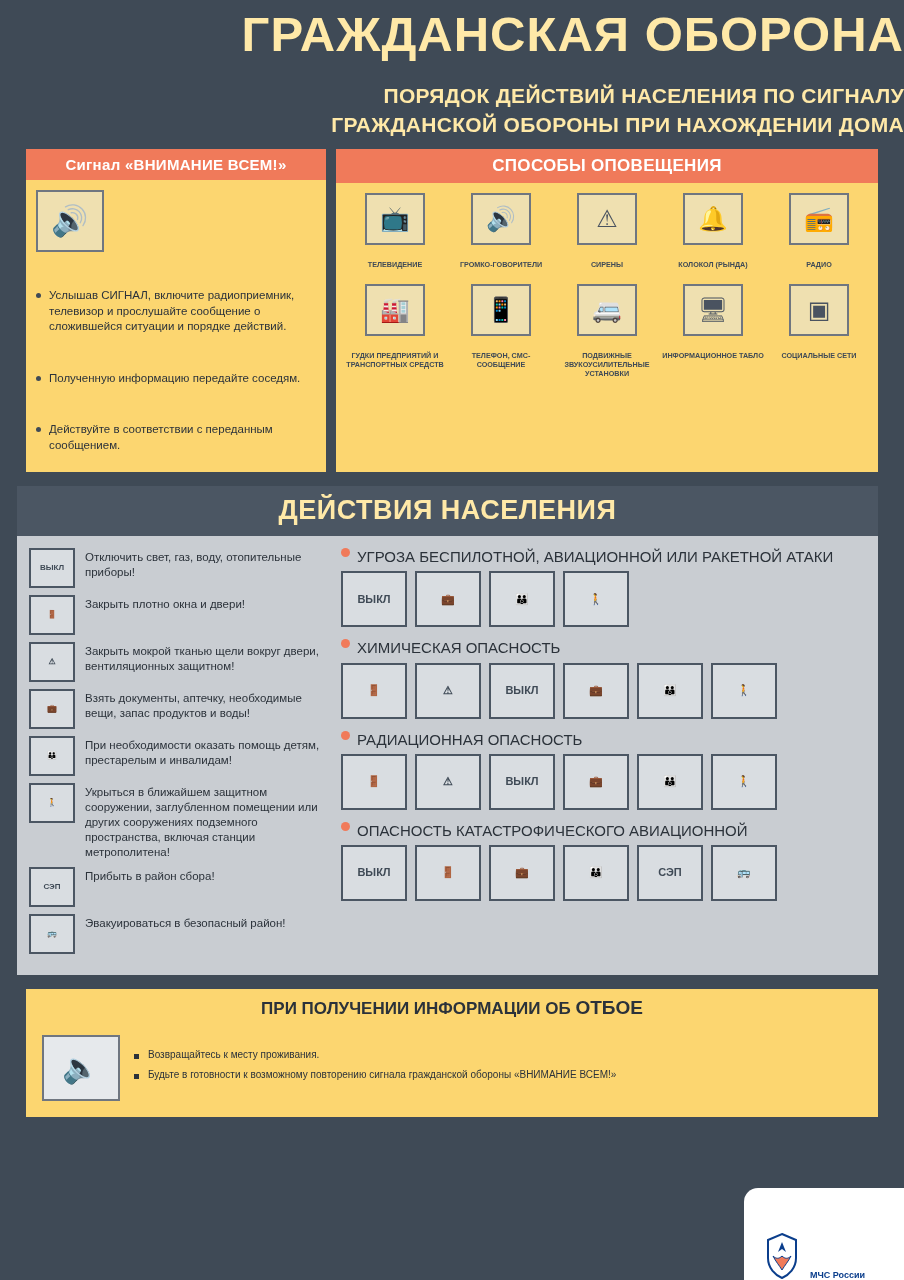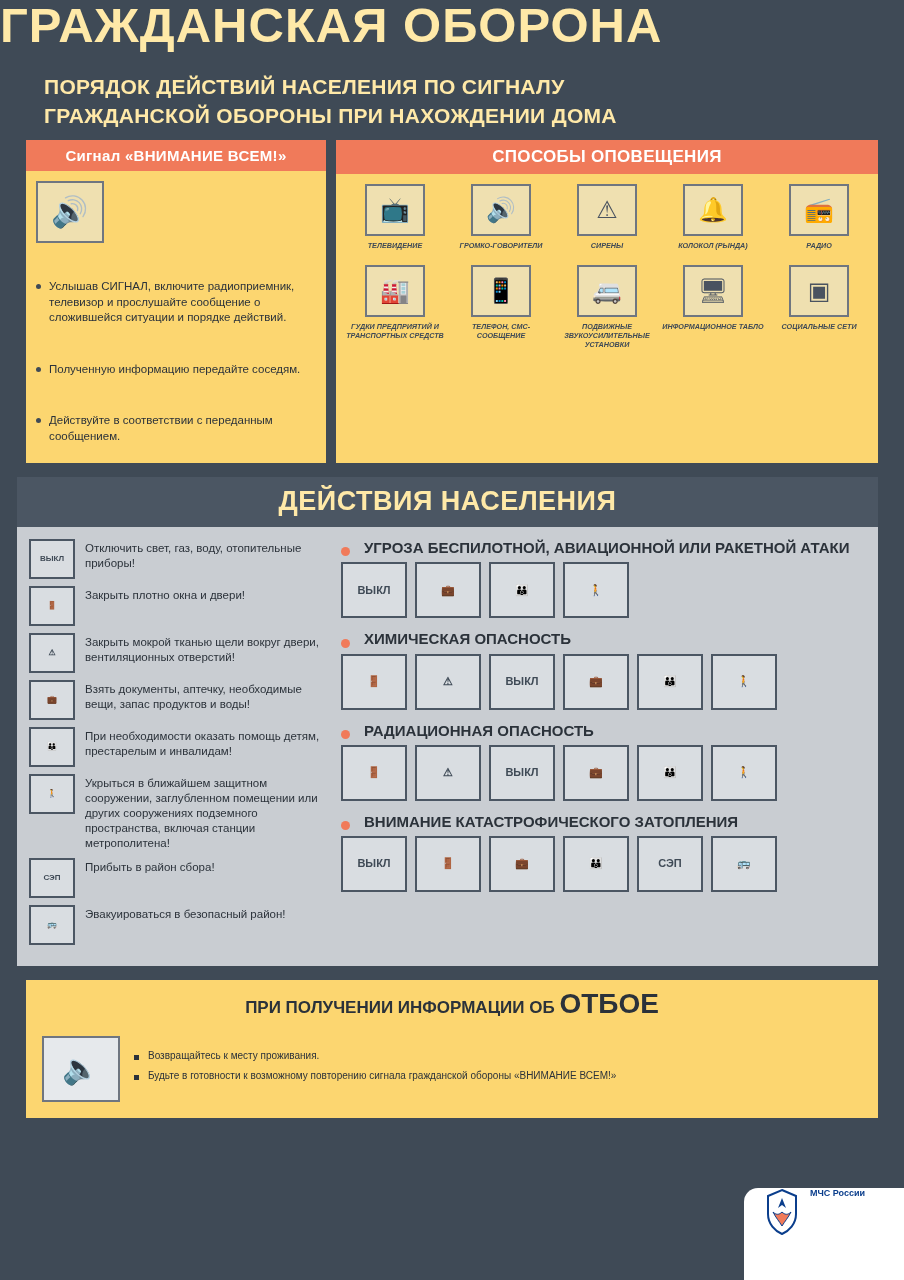--- a/index.html
+++ b/index.html
@@ -6,21 +6,21 @@
   body{
     width:904px;height:1280px;
     background:#3f4a56;
     font-family:"Liberation Sans", sans-serif;
     color:#2b323a;
     overflow:hidden;
   }
   .poster{position:relative;width:904px;height:1280px;background:#3f4a56;}
 
   
-  .header{padding:0 0 10px 0;text-align:left;}
+  .header{padding:9px 0 10px 0;text-align:right;}
   .main-title{
     font-size:49px;font-weight:bold;color:#ffe9a8;letter-spacing:1px;
     line-height:1.05;
   }
   .sub-title{
     margin-top:22px;font-size:21px;font-weight:bold;color:#ffe9a8;
     line-height:1.35;letter-spacing:.3px;margin-left:44px;
   }
 
   
@@ -58,22 +58,22 @@
     display:grid;grid-template-columns:repeat(5,1fr);
     gap:4px 4px;padding:10px 8px 10px 8px;
   }
   .nitem{display:flex;flex-direction:column;align-items:center;}
   .nicon{
     width:56px;height:48px;background:#efe0b0;border:2px solid #6f7680;
     display:flex;align-items:center;justify-content:center;
     font-size:24px;color:#4a5360;
   }
   .nlabel{
-    margin-top:5px;font-size:7.2px;font-weight:bold;text-align:center;
-    line-height:1.25;color:#3f4a56;text-transform:uppercase;min-height:20px;font-style:italic;
+    margin-top:15px;font-size:7.2px;font-weight:bold;text-align:center;
+    line-height:1.25;color:#3f4a56;text-transform:uppercase;min-height:20px;
   }
 
   
   .actions-wrap{margin:14px 26px 0 17px;background:#c9cdd2;}
   .actions-head{
     background:#4b5663;color:#ffe9a8;text-align:center;font-weight:bold;
     font-size:27px;padding:9px 0 10px 0;letter-spacing:.5px;
   }
   .actions-body{display:flex;padding:12px 12px 14px 12px;gap:12px;}
   .left-col{width:300px;}
@@ -81,53 +81,53 @@
   .lico{
     width:42px;height:36px;background:#d9dde1;border:2px solid #4b5663;flex:none;
     display:flex;align-items:center;justify-content:center;
     font-size:8px;font-weight:bold;color:#3f4a56;text-align:center;line-height:1;
   }
   .ltext{font-size:11.5px;line-height:1.3;padding-top:2px;}
 
   .right-col{flex:1;}
   .threat{margin-bottom:4px;}
   .threat-title{
-    display:flex;align-items:flex-end;gap:14px;font-weight:bold;font-size:15px;
+    display:flex;align-items:flex-start;gap:7px;font-weight:normal;font-size:15px;
     color:#2b323a;line-height:1.15;margin-bottom:6px;
   }
   .dot{width:9px;height:9px;border-radius:50%;background:#f07a5a;flex:none;}
   .ico-row{display:flex;gap:8px;margin-bottom:12px;}
   .bico{
     width:62px;height:52px;background:#d9dde1;border:2px solid #4b5663;
     display:flex;align-items:center;justify-content:center;
     font-size:11px;font-weight:bold;color:#3f4a56;text-align:center;line-height:1.05;
   }
 
   
   .otboy-wrap{margin:14px 26px 0 26px;}
   .otboy-head{
     background:#fcd670;text-align:center;font-weight:bold;font-size:17px;
     padding:8px 0;color:#2b323a;
   }
-  .otboy-head .big{font-size:28px;}
+  .otboy-head .big{font-size:19px;}
   .otboy-body{background:#fcd670;display:flex;gap:14px;padding:8px 16px 16px 16px;align-items:center;}
   .otboy-ico{
     width:74px;height:62px;background:#e6e9ec;border:2px solid #6f7680;
     display:flex;align-items:center;justify-content:center;font-size:30px;color:#4b5663;flex:none;
   }
   .otboy-list{margin:0;padding:0;list-style:none;font-size:10px;line-height:1.45;}
   .otboy-list li{position:relative;padding-left:14px;margin-bottom:5px;}
   .otboy-list li:before{
     content:"";position:absolute;left:0;top:6px;width:5px;height:5px;background:#2b323a;
   }
 
   
   .logo{
     position:absolute;right:0;bottom:0;width:160px;height:92px;background:#ffffff;
-    border-top-left-radius:14px;display:flex;align-items:flex-start;gap:8px;
+    border-top-left-radius:14px;display:flex;align-items:flex-end;gap:8px;
     padding-left:18px;box-sizing:border-box;
   }
   .logo-mark{width:40px;height:48px;position:relative;flex:none;}
   .logo-text{font-size:9px;font-weight:bold;color:#0b3e8c;}
 </style>
 </head>
 <body>
 
 <div class="poster">
 
@@ -232,21 +232,21 @@
         <div class="laction">
           <div class="lico">ВЫКЛ</div>
           <div class="ltext">Отключить свет, газ, воду, отопительные приборы!</div>
         </div>
         <div class="laction">
           <div class="lico">🚪</div>
           <div class="ltext">Закрыть плотно окна и двери!</div>
         </div>
         <div class="laction">
           <div class="lico">⚠</div>
-          <div class="ltext">Закрыть мокрой тканью щели вокруг двери, вентиляционных отверстий!</div>
+          <div class="ltext">Закрыть мокрой тканью щели вокруг двери, вентиляционных защитном!</div>
         </div>
         <div class="laction">
           <div class="lico">💼</div>
           <div class="ltext">Взять документы, аптечку, необходимые вещи, запас продуктов и воды!</div>
         </div>
         <div class="laction">
           <div class="lico">👪</div>
           <div class="ltext">При необходимости оказать помощь детям, престарелым и инвалидам!</div>
         </div>
         <div class="laction">
@@ -304,21 +304,21 @@
             <div class="bico">ВЫКЛ</div>
             <div class="bico">💼</div>
             <div class="bico">👪</div>
             <div class="bico">🚶</div>
           </div>
         </div>
 
         <div class="threat">
           <div class="threat-title">
             <span class="dot"></span>
-            <span>ВНИМАНИЕ КАТАСТРОФИЧЕСКОГО ЗАТОПЛЕНИЯ</span>
+            <span>ОПАСНОСТЬ КАТАСТРОФИЧЕСКОГО АВИАЦИОННОЙ</span>
           </div>
           <div class="ico-row">
             <div class="bico">ВЫКЛ</div>
             <div class="bico">🚪</div>
             <div class="bico">💼</div>
             <div class="bico">👪</div>
             <div class="bico">СЭП</div>
             <div class="bico">🚌</div>
           </div>
         </div>

